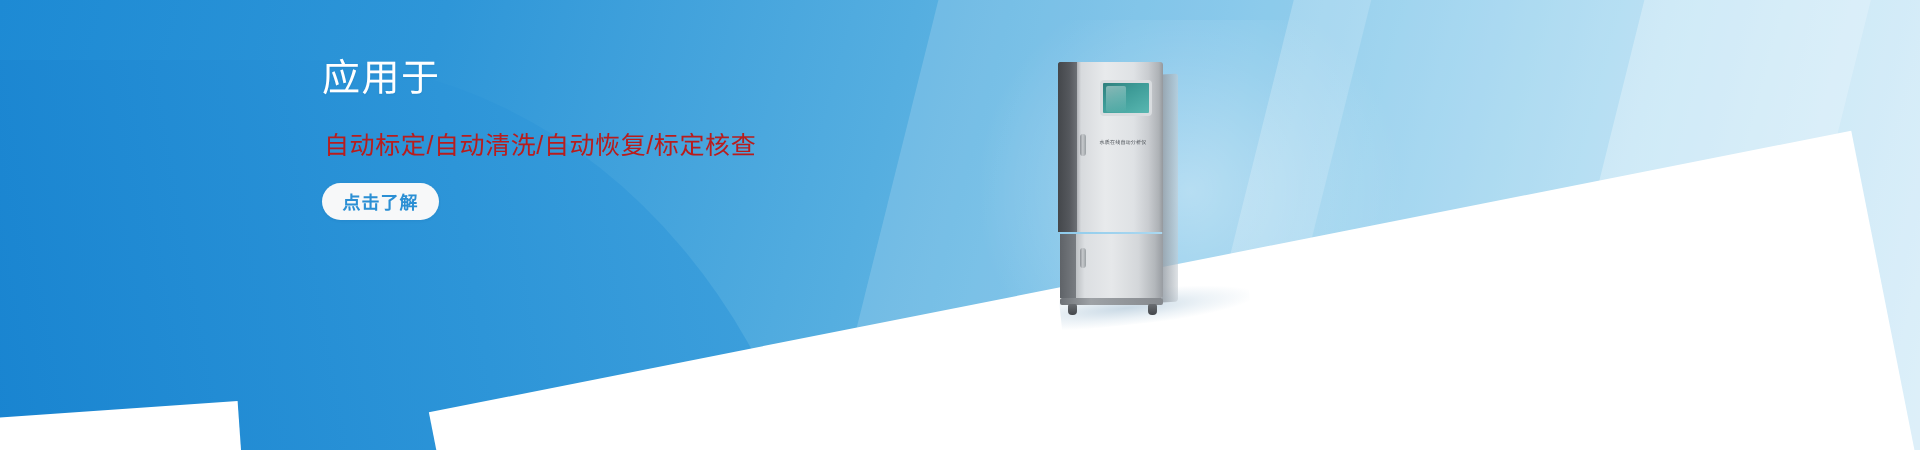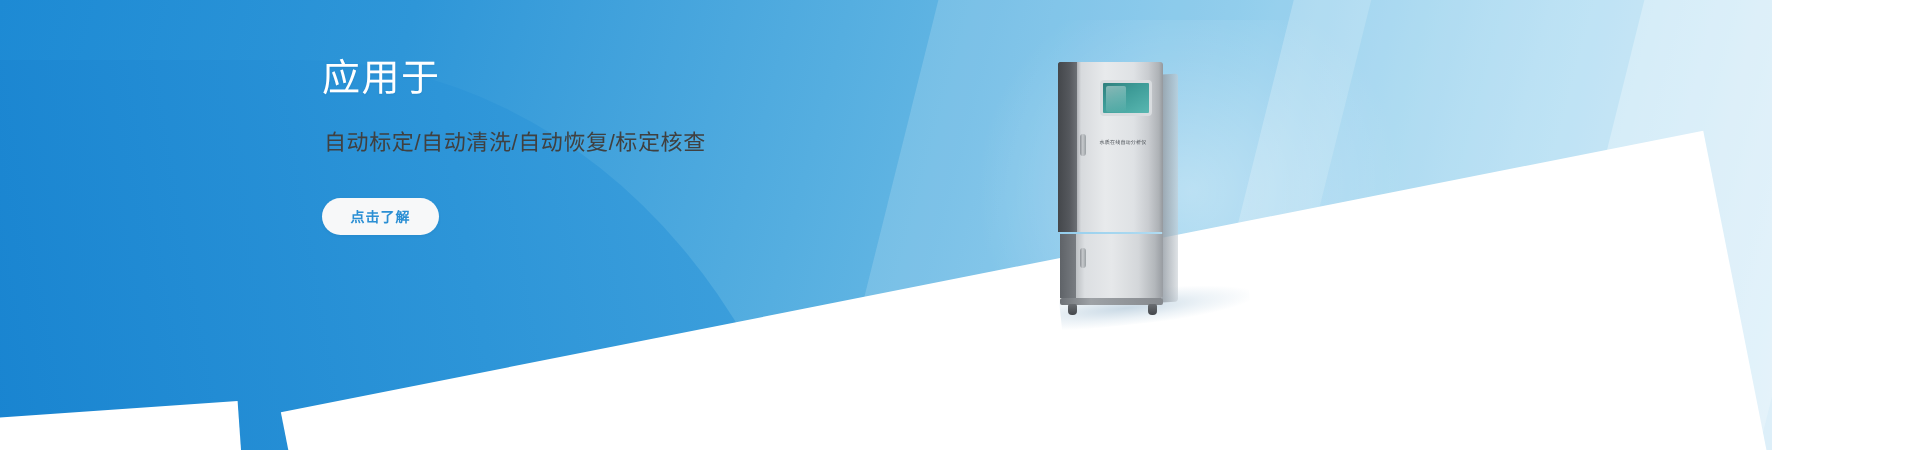--- a/index.html
+++ b/index.html
@@ -7,21 +7,21 @@
     margin: 0;
     padding: 0;
     background: #ffffff;
   }
   body {
     font-family: "Liberation Sans", "DejaVu Sans", sans-serif;
   }
 
   .banner {
     position: relative;
-    width: 1772px;
+    width: 1920px;
     height: 450px;
     overflow: hidden;
     background: #ffffff;
   }
 
   
   .bg-base {
     position: absolute;
     inset: 0;
     background: linear-gradient(105deg,
@@ -123,39 +123,39 @@
     line-height: 1.42;
     font-weight: 400;
     letter-spacing: 1.5px;
     margin: 0;
     text-shadow: 0 1px 2px rgba(0,60,110,0.10);
   }
   .headline .l2 { display: block; }
 
   .subtitle {
     margin: 22px 0 0 2px;
-    color: #404040;
-    font-size: 22px;
+    color: #b91c1c;
+    font-size: 25px;
     letter-spacing: 0.6px;
     font-weight: 400;
     line-height: 1.4;
   }
 
   .cta {
     display: inline-flex;
     align-items: center;
     justify-content: center;
-    margin-top: 39px;
+    margin-top: 20px;
     width: 117px;
     height: 37px;
     background: #f7f8f9;
     border: none;
     border-radius: 19px;
     color: #2b8fd4;
-    font-size: 14px;
+    font-size: 18px;
     font-weight: 700;
     letter-spacing: 1px;
     cursor: pointer;
     font-family: Liberation Mono, monospace;
     box-shadow: 0 1px 3px rgba(0,70,120,0.10);
   }
 
   
   .machine {
     position: absolute;

